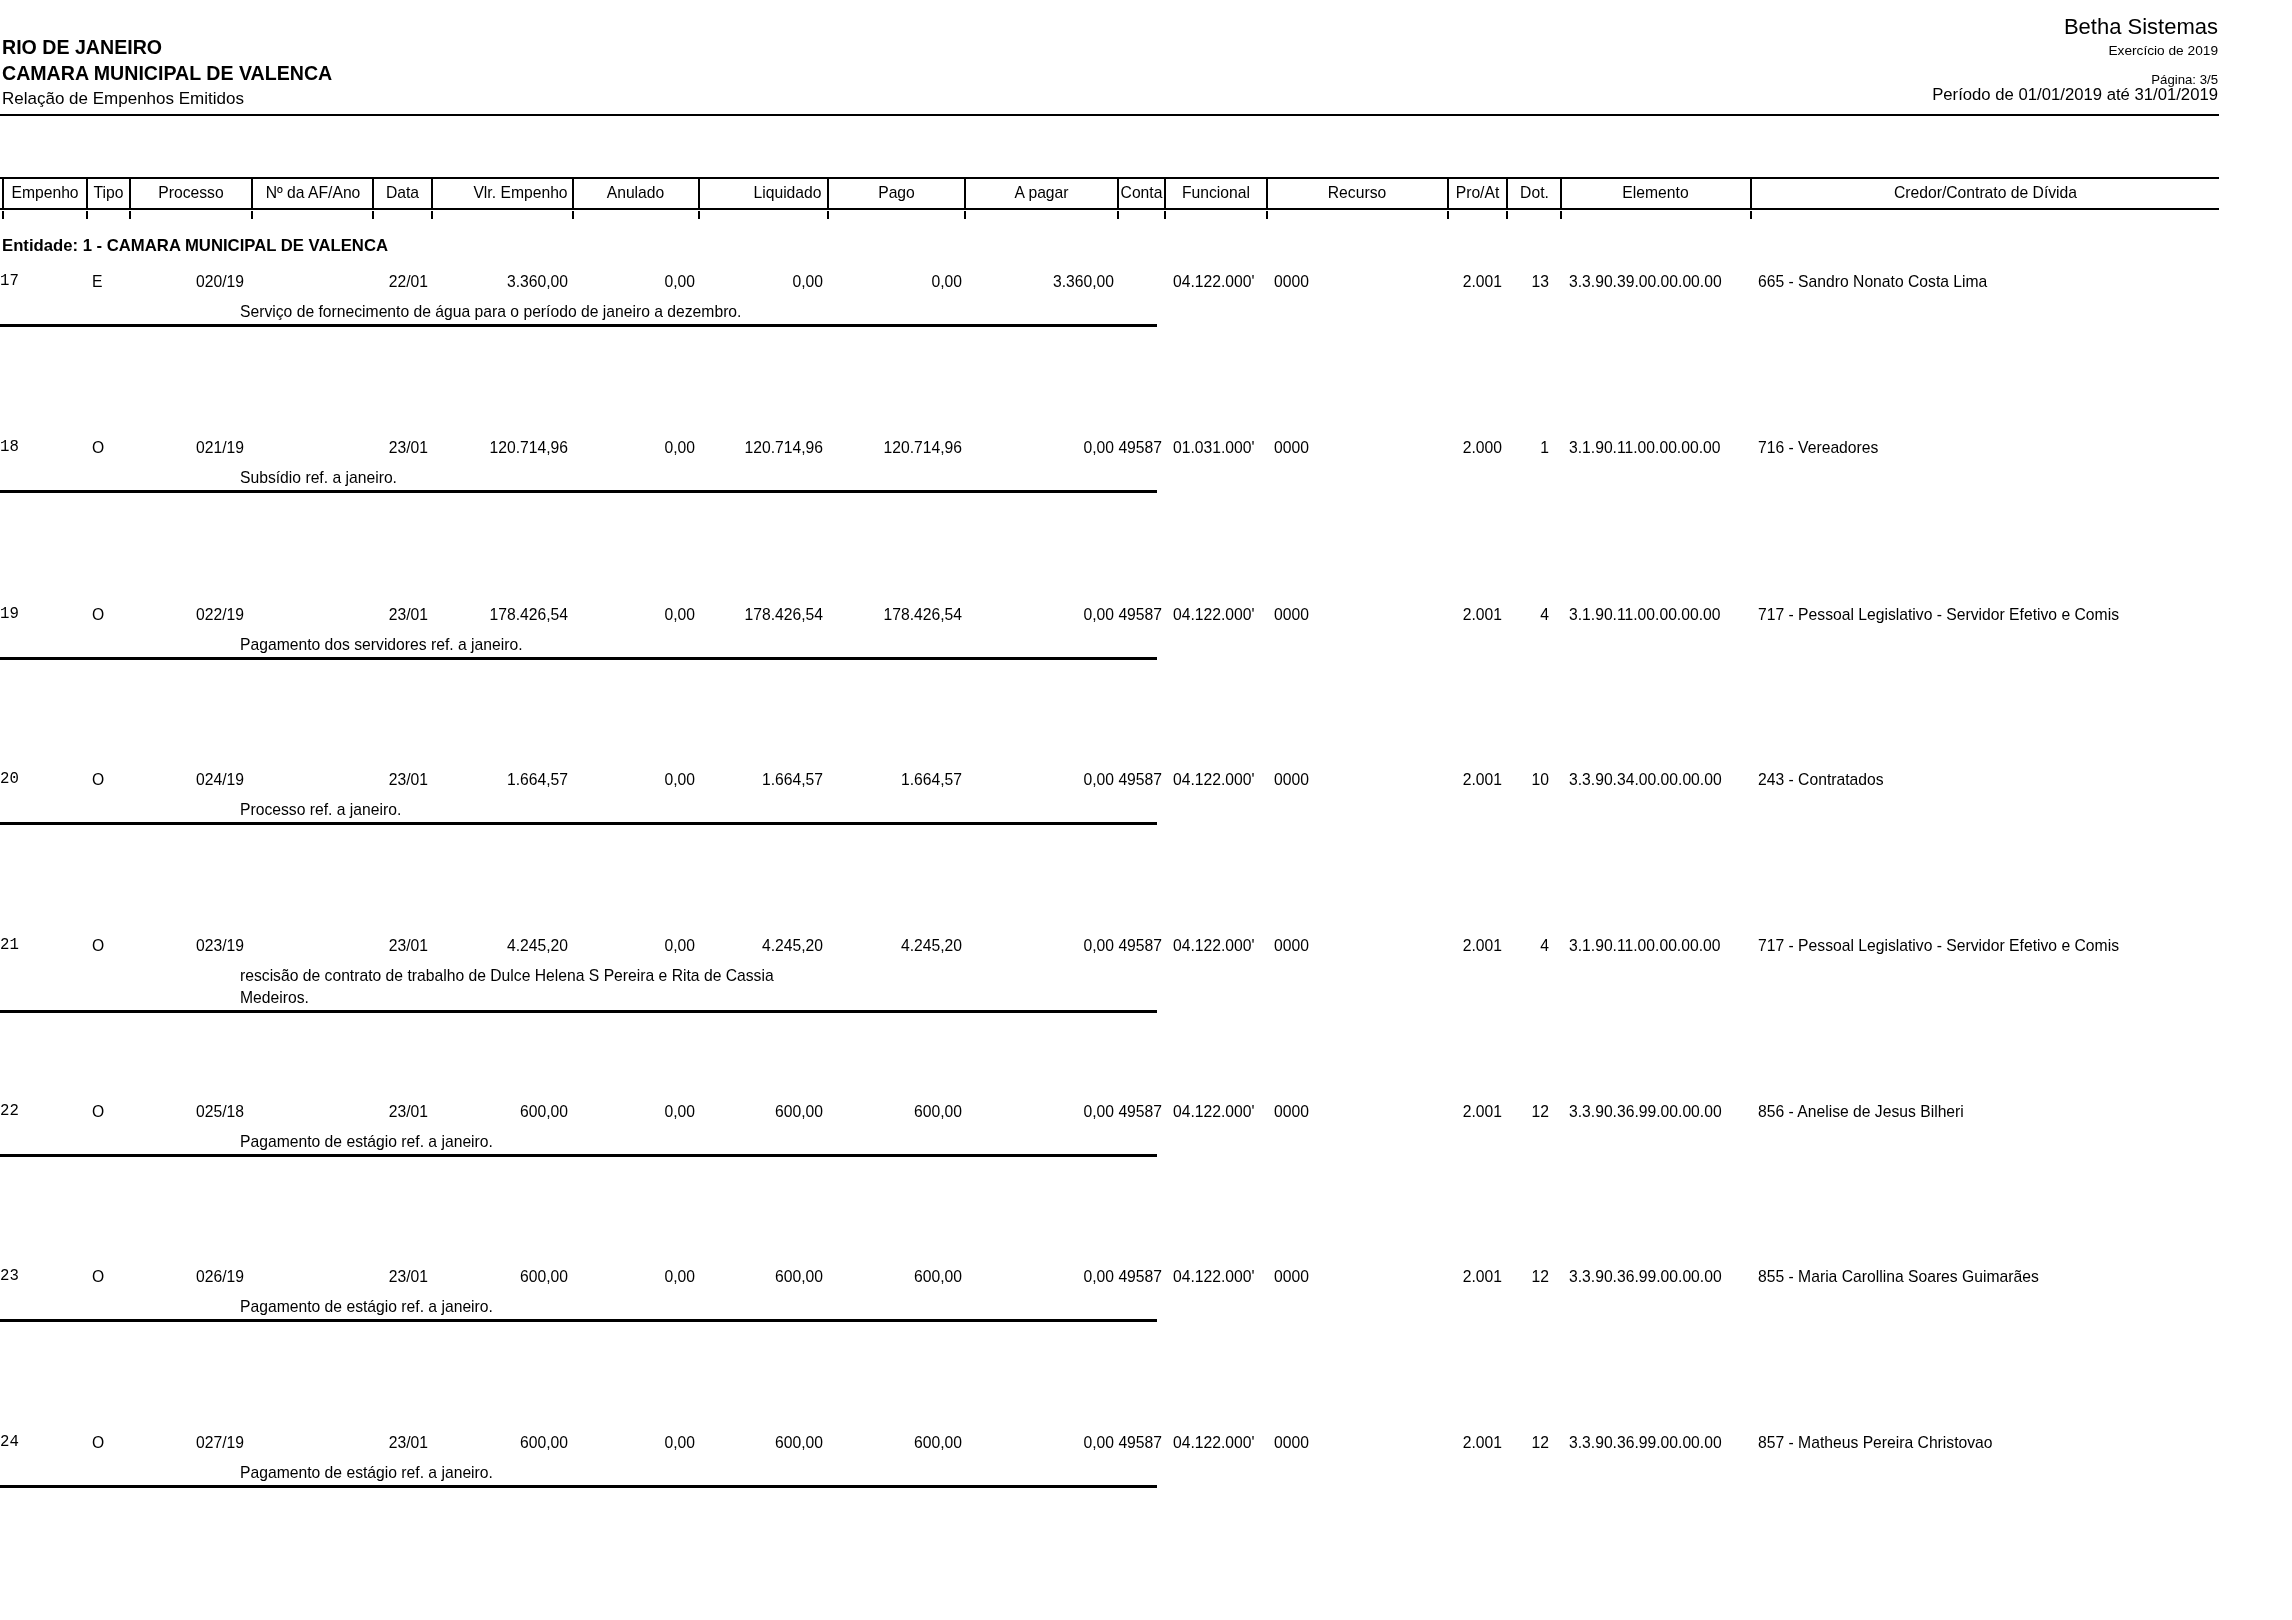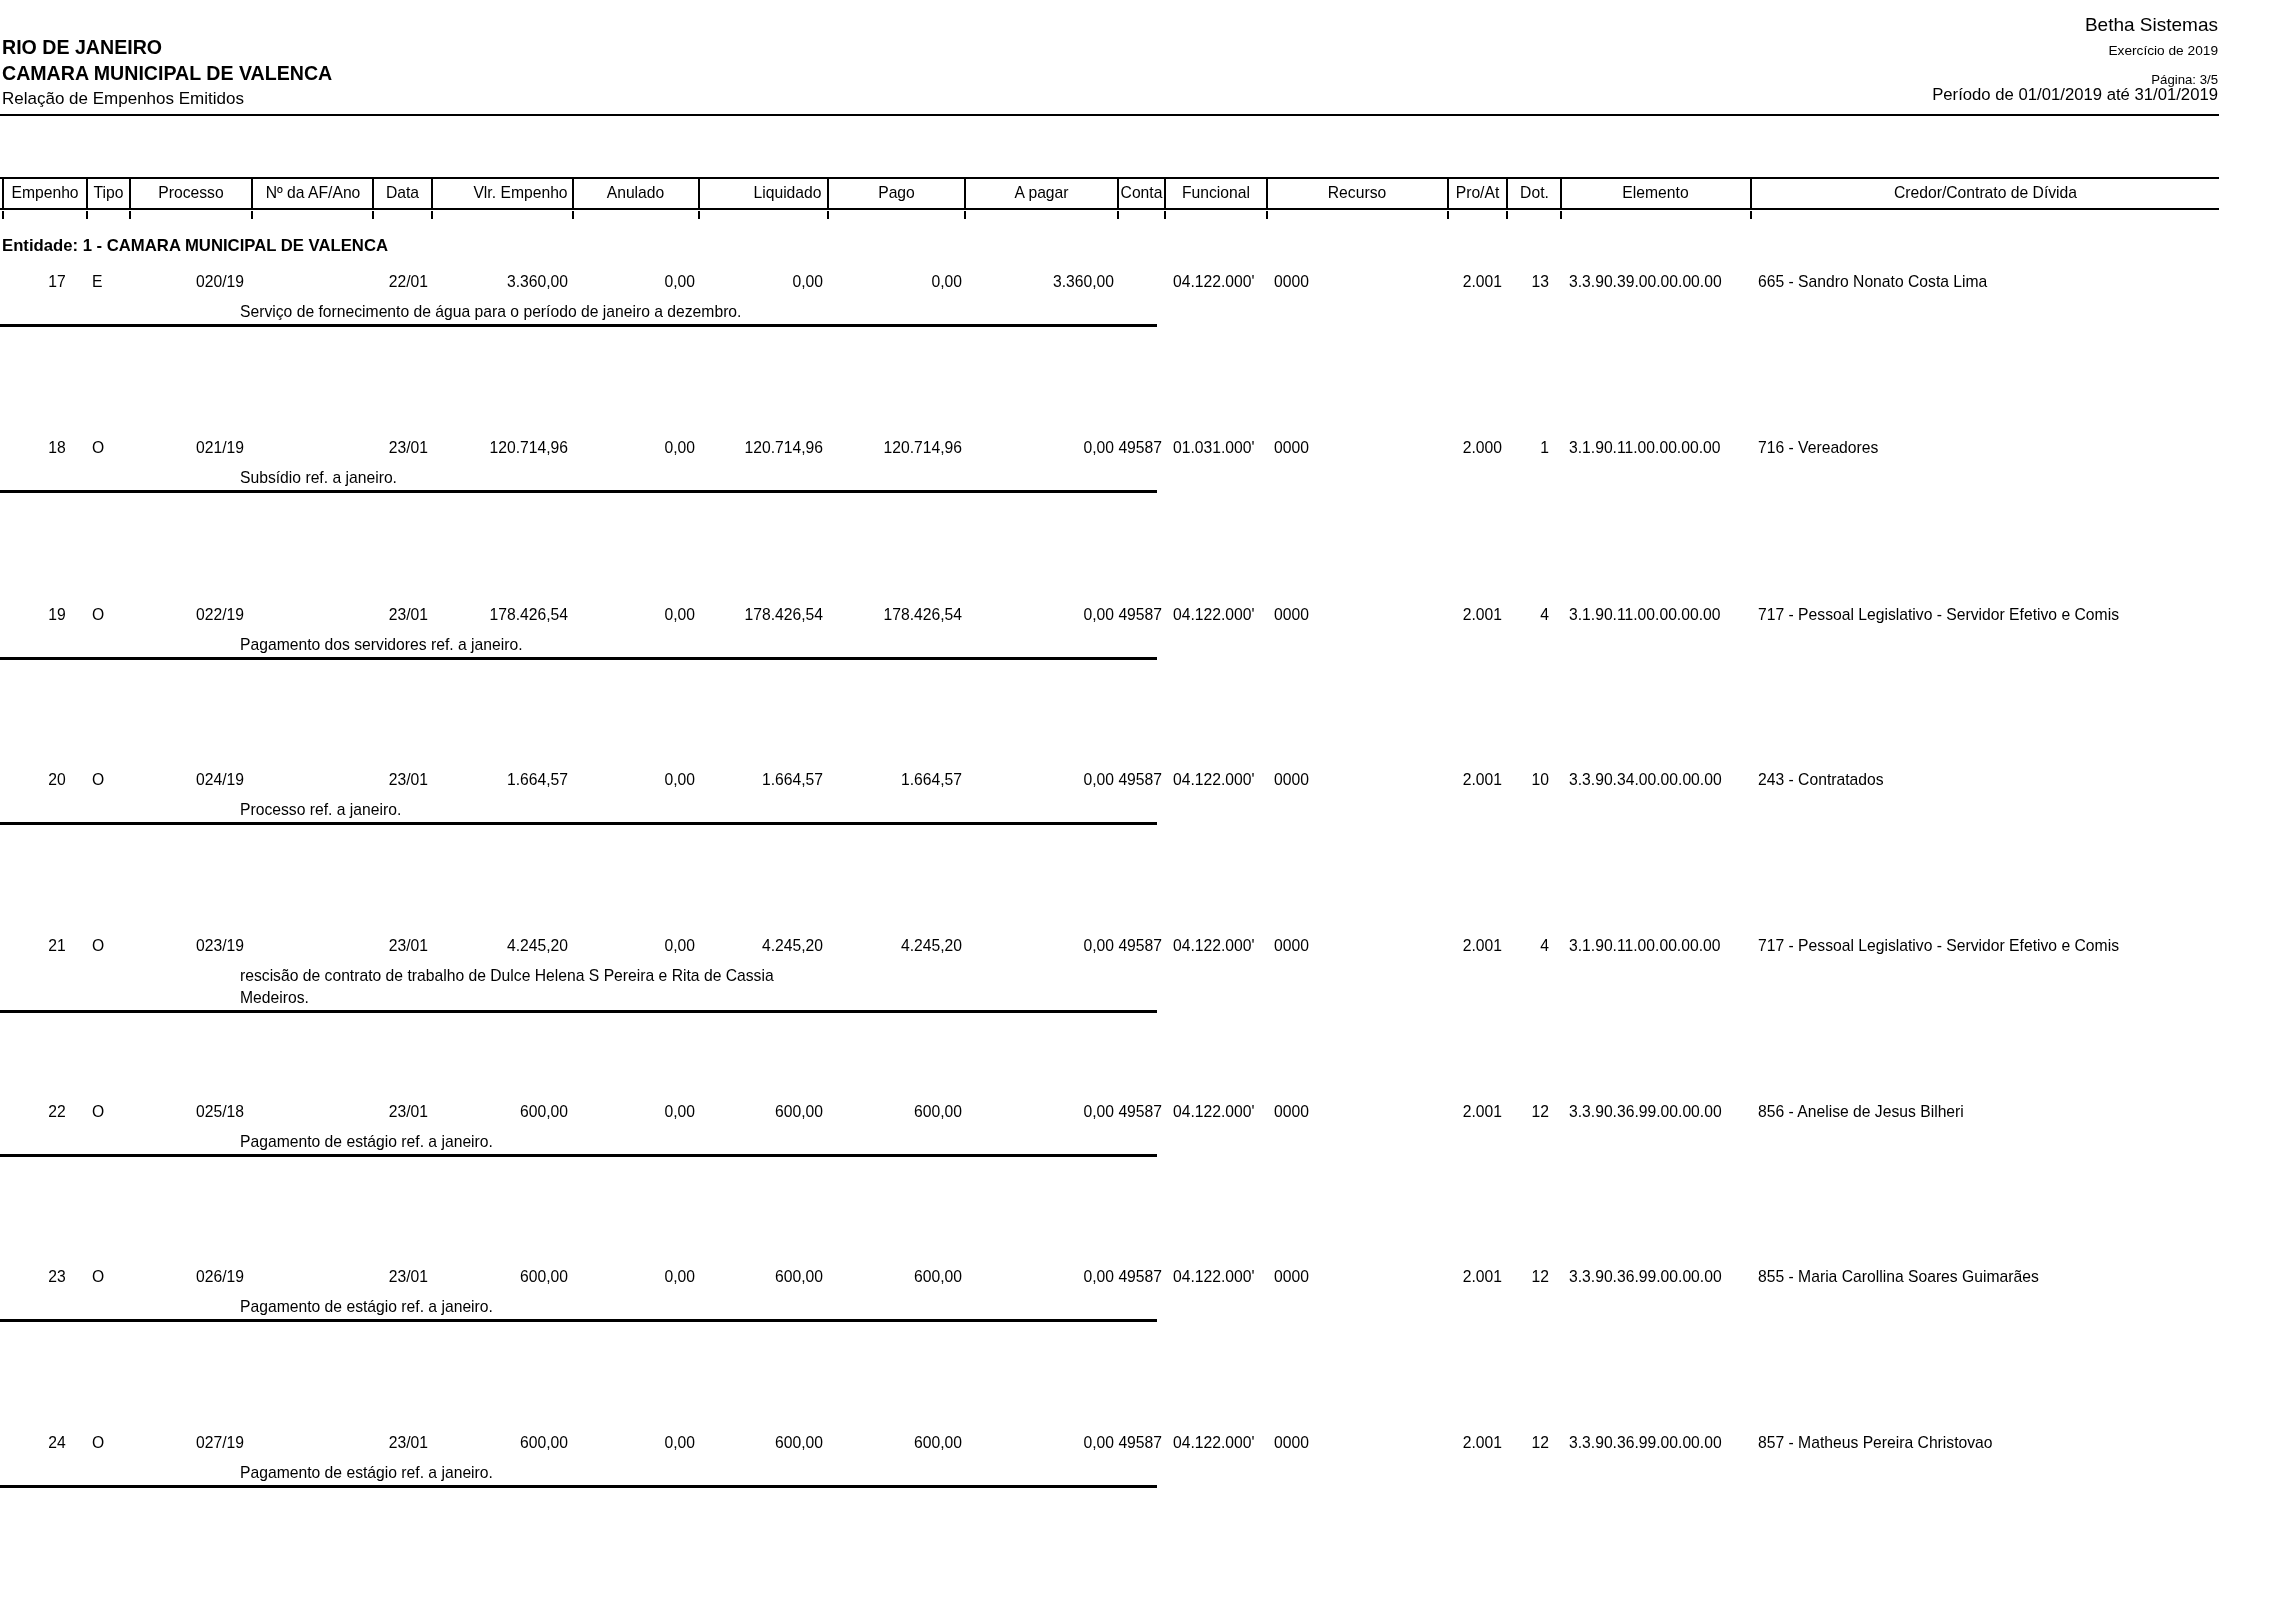--- a/index.html
+++ b/index.html
@@ -10,42 +10,42 @@
     background:#ffffff;
     font-family:"Liberation Sans","DejaVu Sans",sans-serif;
     color:#000;
     overflow:hidden;
   }
   .abs{position:absolute;white-space:nowrap;}
   .b{font-weight:bold;}
   .state-name{top:36px;left:2px;font-size:19.6px;}
   .entity-name{top:62px;left:2px;font-size:19.6px;}
   .report-title{top:89px;left:2px;font-size:17px;}
-  .vendor-name{top:13.7px;right:75px;font-size:19px;}
+  .vendor-name{top:13.7px;right:75px;font-size:22px;}
   .exercise-label{top:43px;right:75px;font-size:13.7px;}
   .page-number{top:72px;right:75px;font-size:13.2px;}
   .period-label{top:85px;right:75px;font-size:16.7px;}
   .title-divider{top:114px;left:0;width:2219px;height:2px;background:#000;}
   
   .thead{
     position:absolute;top:177px;left:0;width:2219px;height:33px;
     border-top:2.9px solid #000;border-bottom:2.9px solid #000;box-sizing:border-box;
   }
   .th{
     position:absolute;top:0;bottom:0;
     border-left:2px solid #000;box-sizing:border-box;
     font-size:15.7px;line-height:27.4px;text-align:center;
     overflow:hidden;white-space:nowrap;
   }
   .tick{position:absolute;top:211px;width:2px;height:7.8px;background:#000;}
   .entity-section{top:236px;left:2px;font-size:16.7px;font-weight:bold;}
   
   .row{position:absolute;left:0;width:2293px;height:118px;}
   .cell{position:absolute;top:0;font-size:15.7px;line-height:19.6px;white-space:nowrap;}
-  .c-empenho{left:15px;width:84px;text-align:center;}
+  .c-empenho{left:0;width:84px;text-align:left;font-family:Liberation Mono, monospace;}
   .c-tipo{left:92px;width:43px;}
   .c-processo{left:196px;width:127px;}
   .c-af{left:251px;width:116px;text-align:right;}
   .c-data{left:343px;width:85px;text-align:right;}
   .c-vlr{left:445px;width:123px;text-align:right;}
   .c-anulado{left:572px;width:123px;text-align:right;}
   .c-liquidado{left:700px;width:123px;text-align:right;}
   .c-pago{left:839px;width:123px;text-align:right;}
   .c-apagar{left:991px;width:123px;text-align:right;}
   .c-conta{left:1117px;width:45px;text-align:right;}

